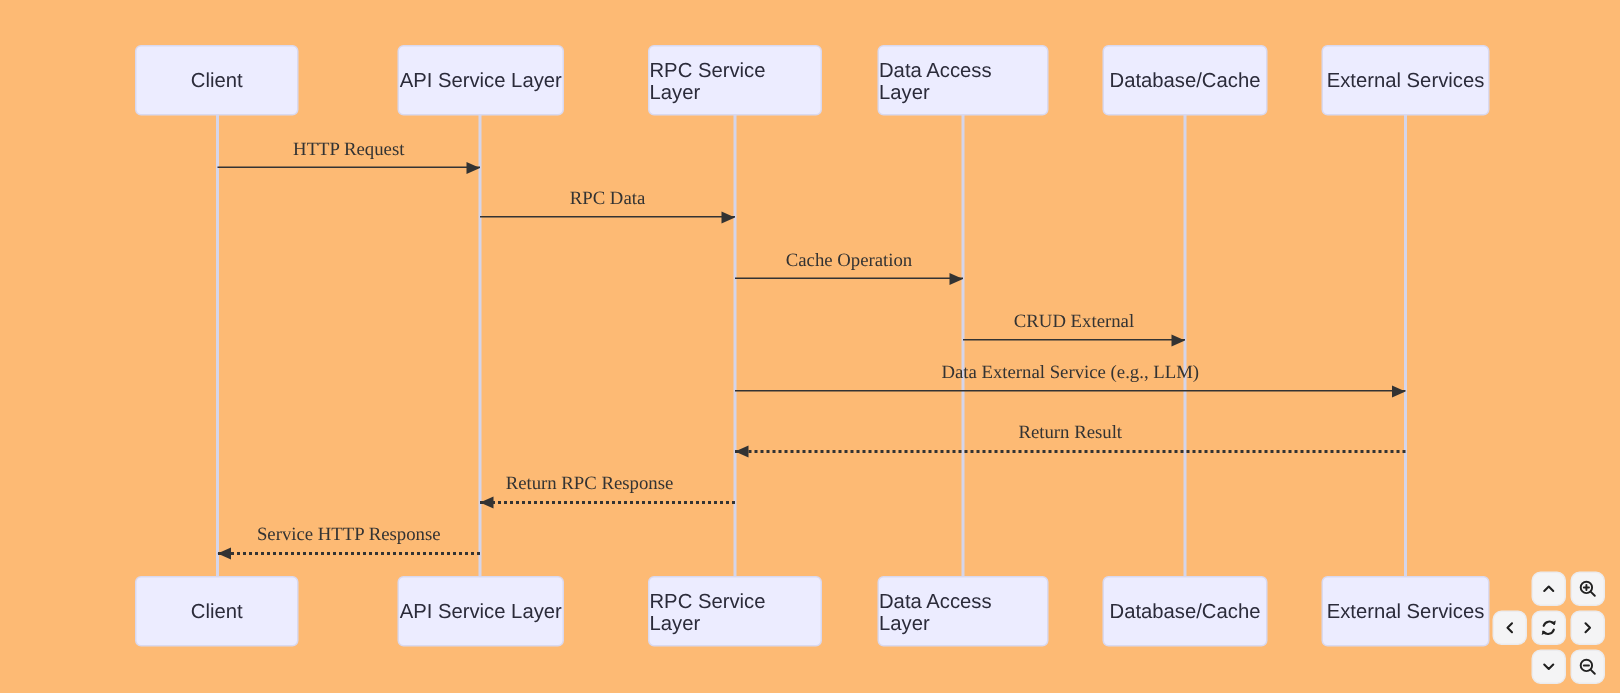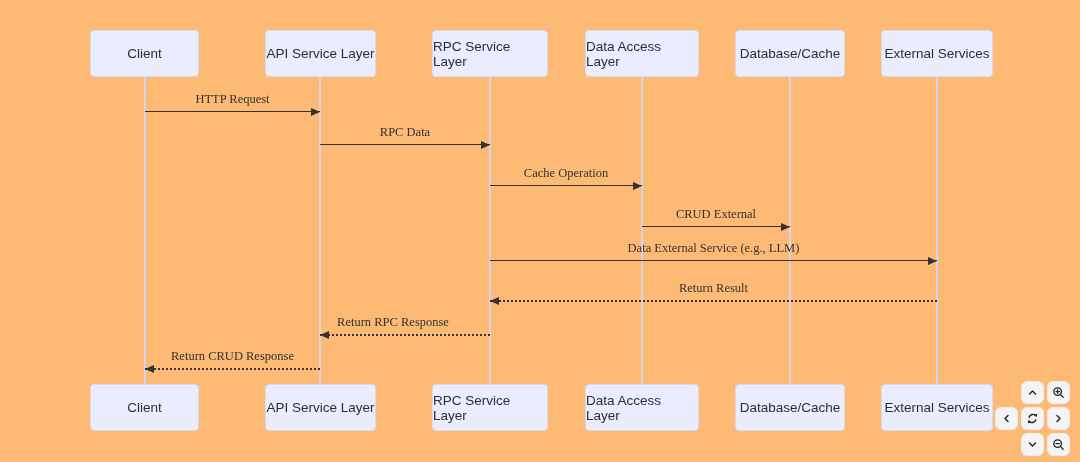--- a/index.html
+++ b/index.html
@@ -67,21 +67,21 @@
       <div class="arrow right" style="left: 781px; top: 222.5px;"></div>
       <div class="msg-label" style="left: 490px; width: 447px; top: 240px;">Data External Service (e.g., LLM)</div>
       <div class="msg-line solid" style="left: 490px; width: 447px; top: 260px;"></div>
       <div class="arrow right" style="left: 928px; top: 256.5px;"></div>
       <div class="msg-label" style="left: 490px; width: 447px; top: 280px;">Return Result</div>
       <div class="msg-line dotted" style="left: 490px; width: 447px; top: 300px;"></div>
       <div class="arrow left" style="left: 490px; top: 296.5px;"></div>
       <div class="msg-label" style="left: 308px; width: 170px; top: 314px;">Return RPC Response</div>
       <div class="msg-line dotted" style="left: 320px; width: 170px; top: 334px;"></div>
       <div class="arrow left" style="left: 320px; top: 330.5px;"></div>
-      <div class="msg-label" style="left: 145px; width: 175px; top: 348px;">Return CRUD Response</div>
+      <div class="msg-label" style="left: 145px; width: 175px; top: 348px;">Service HTTP Response</div>
       <div class="msg-line dotted" style="left: 145px; width: 175px; top: 368px;"></div>
       <div class="arrow left" style="left: 145px; top: 364.5px;"></div>
     </div>
 
   <div class="controls">
     <button class="ctl c2r1">
       <svg width="13" height="13" viewBox="0 0 13 13" fill="none" stroke="#222" stroke-width="1.4" stroke-linecap="round" stroke-linejoin="round">
           <polyline points="3.5,8 6.5,5 9.5,8"></polyline>
         </svg>
     </button>

